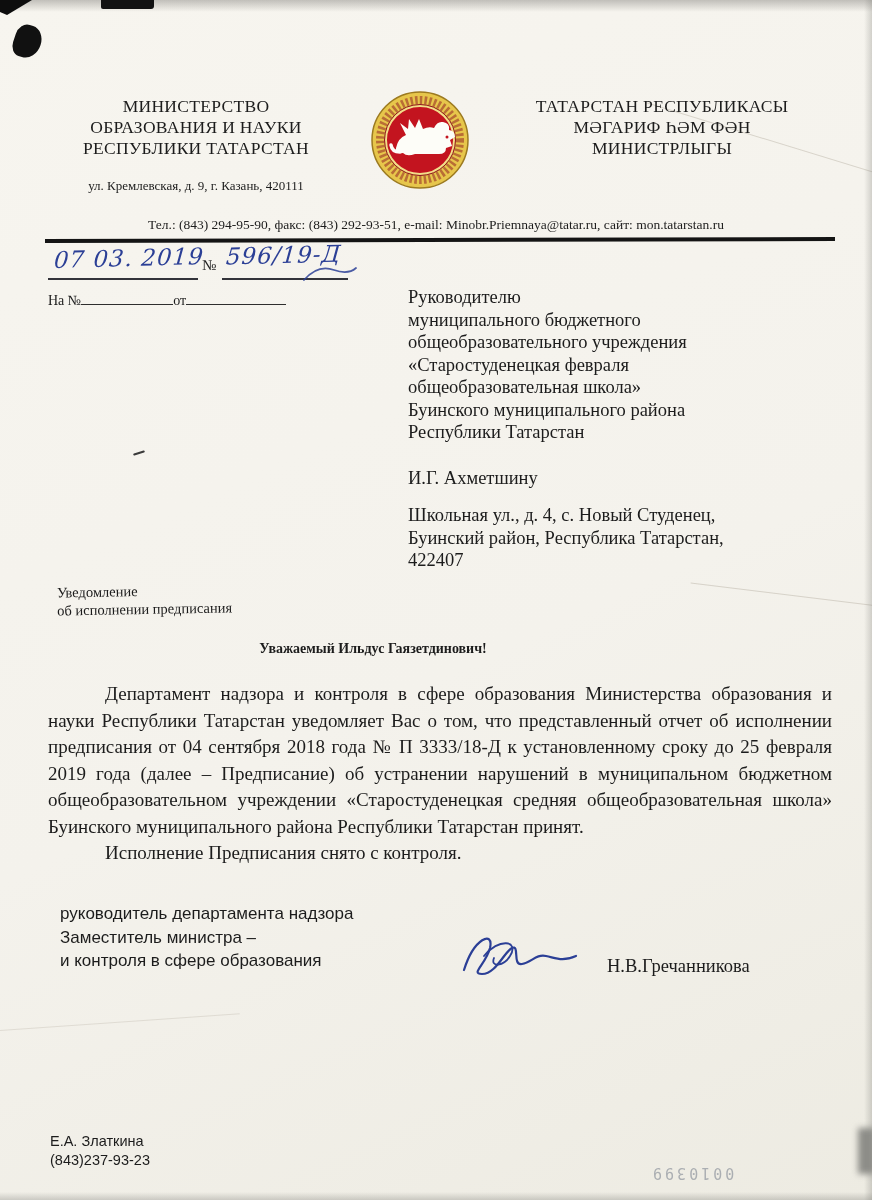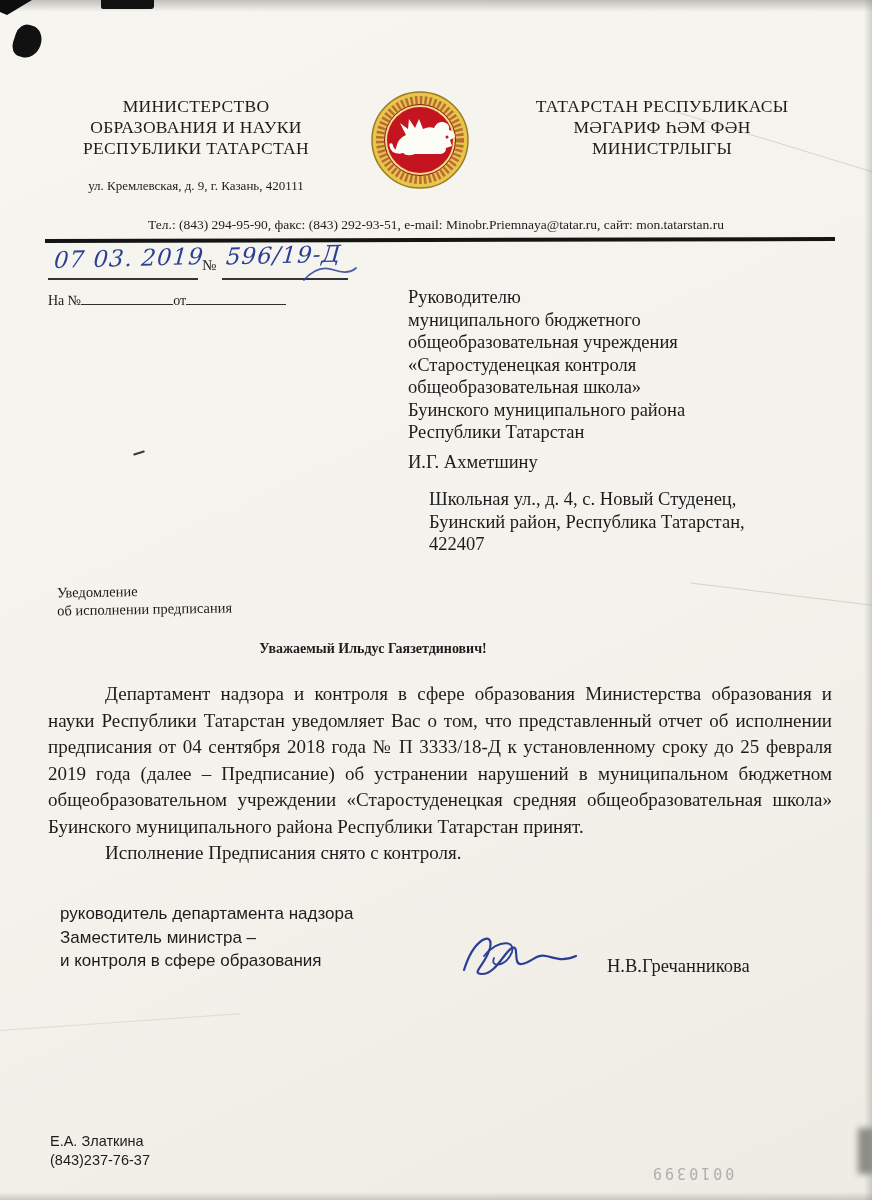--- a/index.html
+++ b/index.html
@@ -39,22 +39,22 @@
   .uline{height:1.5px;background:#33333a;}
   .uline1{top:278px;left:48px;width:150px;}
   .uline2{top:278px;left:222px;width:126px;}
   .swash{top:262px;left:300px;width:60px;height:26px;}
   .na-row{top:291px;left:48px;font-size:14px;white-space:nowrap;}
   .blank{display:inline-block;height:13px;border-bottom:1px solid #2e2e2e;vertical-align:baseline;}
   .blank1{width:92px;}
   .blank2{width:100px;}
   
   .recipient{top:286px;left:408px;width:400px;font-size:18.5px;line-height:22.5px;}
-  .recipient .person{margin-top:7px;}
-  .recipient .raddr{margin-top:15px;margin-left:21px;}
+  .recipient .person{margin-top:23px;}
+  .recipient .raddr{margin-top:15px;}
   
   .subject{top:582px;left:57px;font-size:14.5px;line-height:18px;transform:rotate(-1deg);}
   
   .salutation{top:641px;left:48px;width:650px;text-align:center;font-weight:bold;font-size:14px;}
   .body-text{top:681px;left:48px;width:784px;font-size:19px;line-height:26.5px;text-align:justify;}
   .body-text p{margin:0;text-indent:57px;}
   
   .sig-title{top:902px;left:60px;font-family:"Liberation Sans","DejaVu Sans",sans-serif;font-size:17px;line-height:23.5px;}
   .sig-mark{top:926px;left:450px;width:132px;height:64px;}
   .sig-name{top:956px;left:607px;font-size:18.5px;}
@@ -120,22 +120,22 @@
     </svg>
   </div>
 
   <div class="abs na-row">
     <span>На №</span><span class="blank blank1"></span><span>от</span><span class="blank blank2"></span>
   </div>
 
   <div class="abs recipient">
     <div>Руководителю</div>
     <div>муниципального бюджетного</div>
-    <div>общеобразовательная учреждения</div>
-    <div>«Старостуденецкая контроля</div>
+    <div>общеобразовательного учреждения</div>
+    <div>«Старостуденецкая февраля</div>
     <div>общеобразовательная школа»</div>
     <div>Буинского муниципального района</div>
     <div>Республики Татарстан</div>
     <div class="person">И.Г. Ахметшину</div>
     <div class="raddr">
       <div>Школьная ул., д. 4, с. Новый Студенец,</div>
       <div>Буинский район, Республика Татарстан,</div>
       <div>422407</div>
     </div>
   </div>
@@ -160,18 +160,18 @@
   <div class="abs sig-mark">
     <svg viewBox="0 0 132 64" width="132" height="64">
       <path d="M14 44 C24 12 44 4 40 22 C36 38 20 48 32 48 C46 48 54 26 62 22 C70 18 62 40 72 38 C82 36 86 28 96 30 C106 32 112 36 126 30" stroke="#2b3f96" stroke-width="2.2" fill="none" stroke-linecap="round"></path>
       <path d="M34 30 C48 12 70 14 60 30 C54 40 40 42 44 32" stroke="#2b3f96" stroke-width="1.8" fill="none" stroke-linecap="round"></path>
     </svg>
   </div>
   <div class="abs sig-name">Н.В.Гречанникова</div>
 
   <div class="abs footer">
     <div>Е.А. Златкина</div>
-    <div>(843)237-76-37</div>
+    <div>(843)237-93-23</div>
   </div>
 
   <div class="abs stamp-number">0010399</div>
 
 </div>
 
 </body></html>

